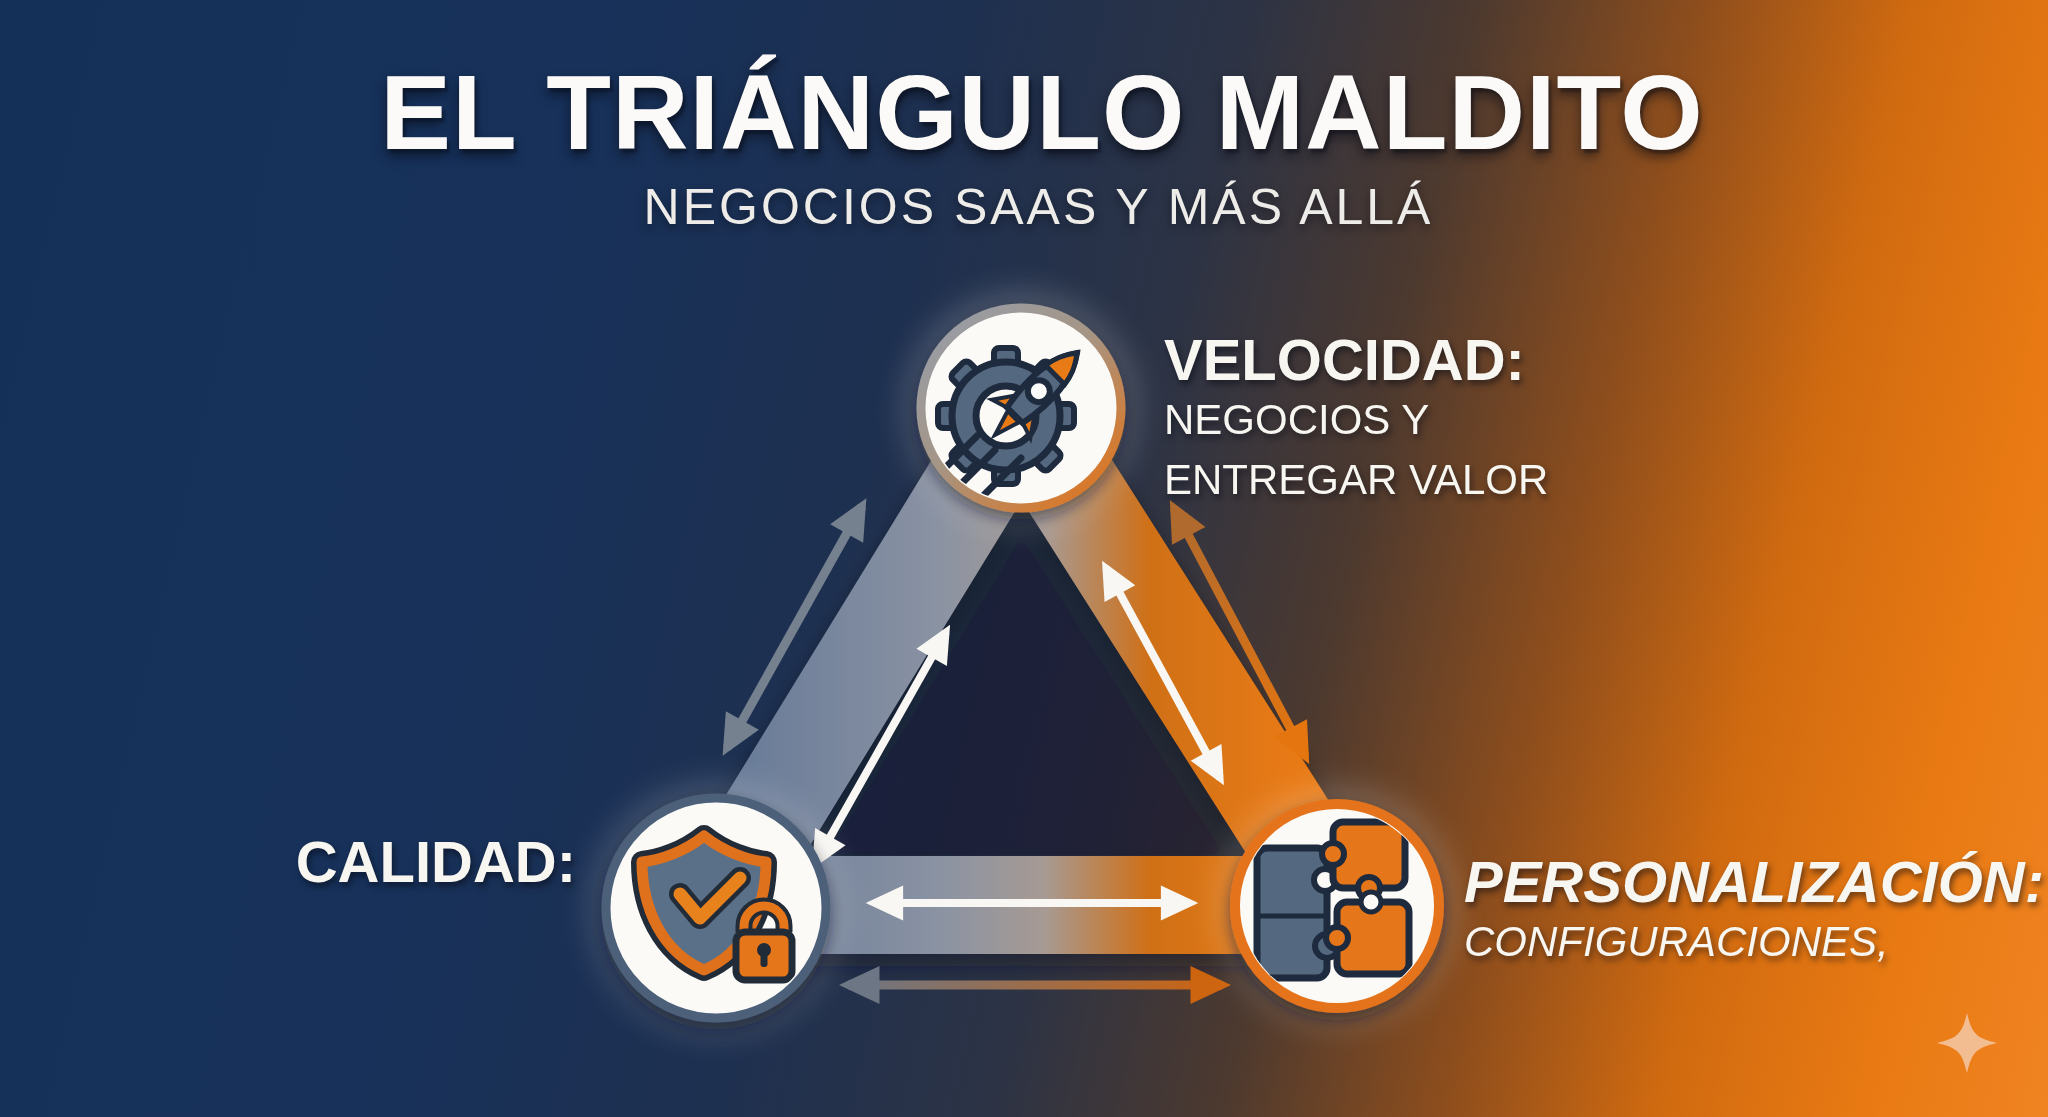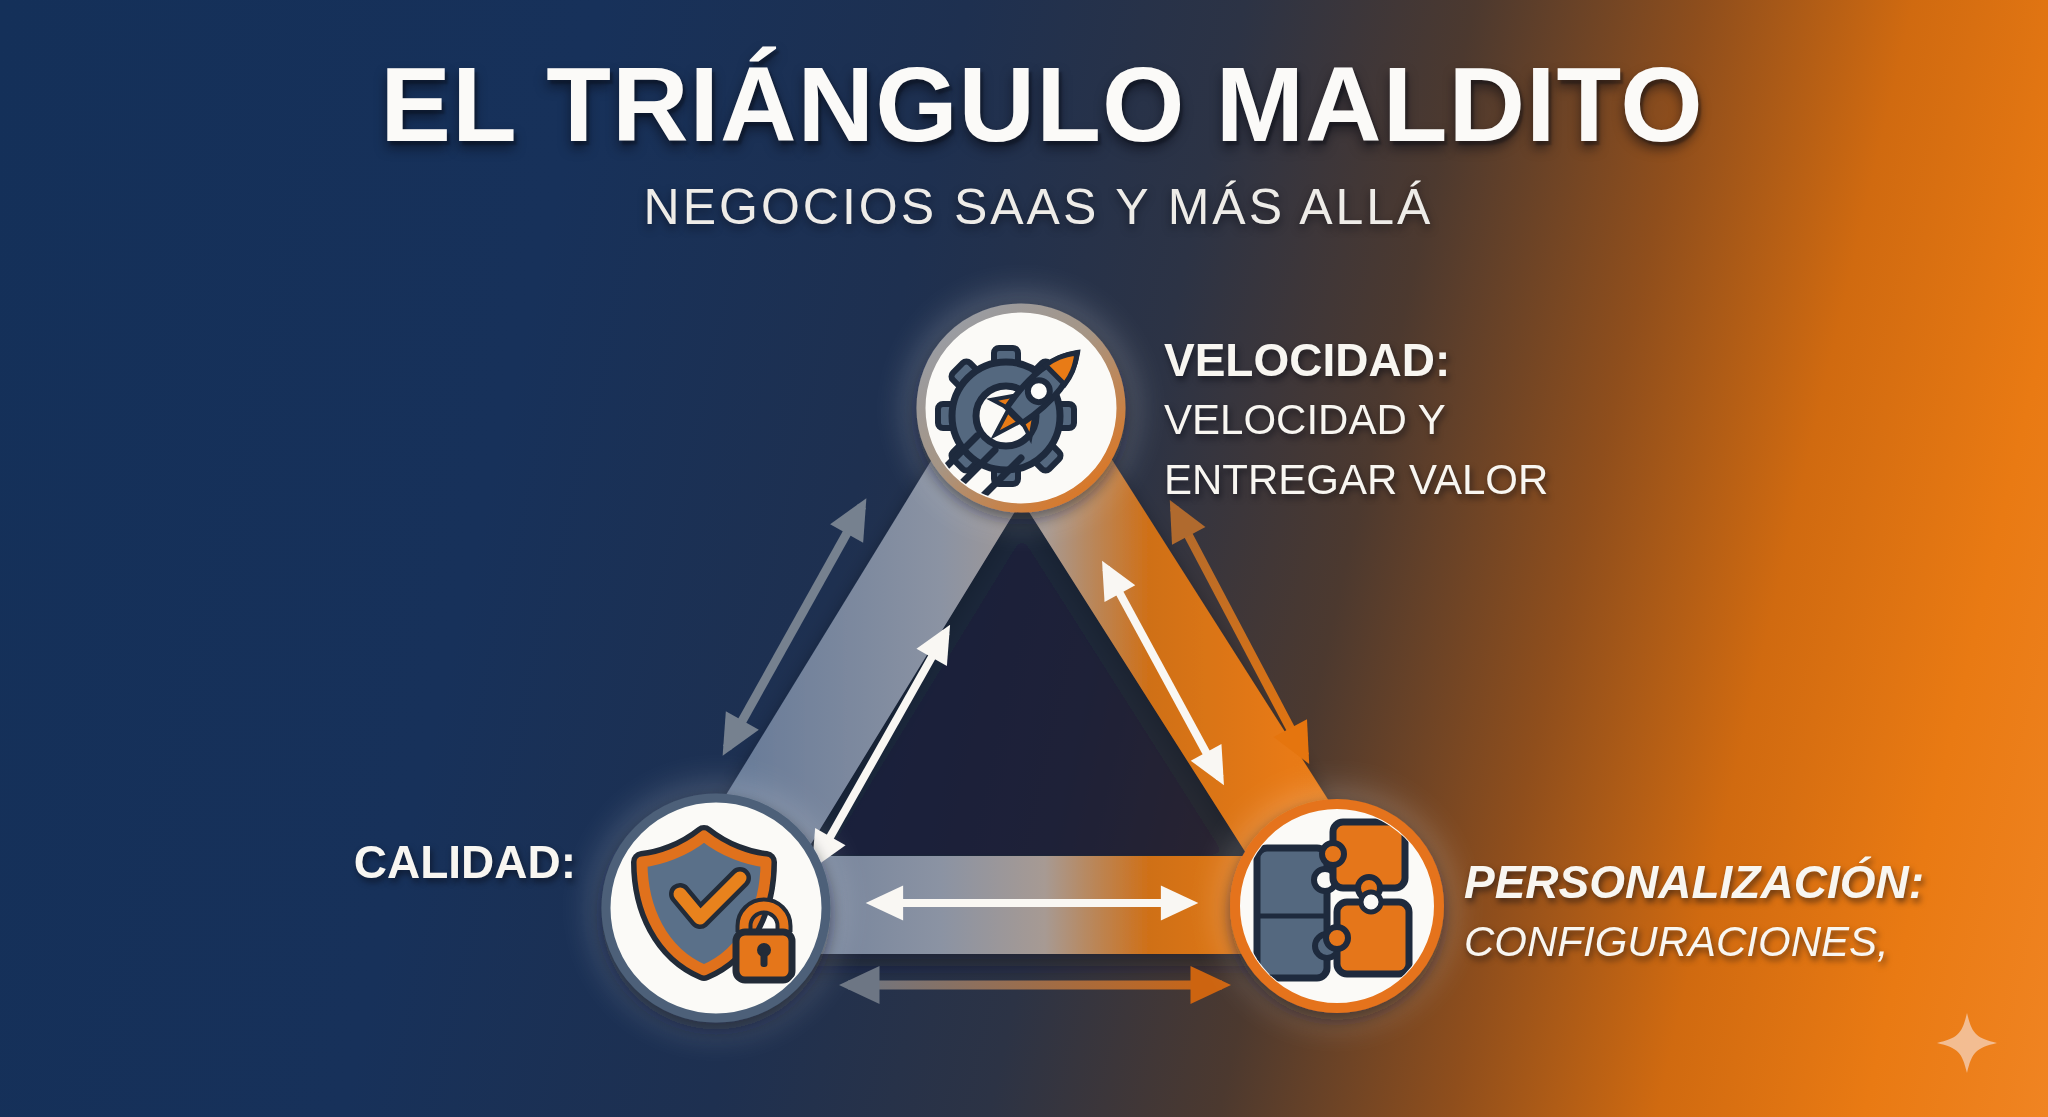--- a/index.html
+++ b/index.html
@@ -4,39 +4,39 @@
 <style>
   html,body{margin:0;padding:0;background:#0d1626;}
   .stage{
     position:relative;width:2048px;height:1117px;overflow:hidden;
     font-family:"Liberation Sans",sans-serif;
     background:linear-gradient(103deg,
       #143059 0%, #17315a 26%, #1e3050 42%, #2c3345 54%,
       #4c392f 64%, #8f4e1c 74%, #d06a10 83%, #e97a13 92%, #f08422 100%);
   }
   .title{
-    position:absolute;left:0;right:0;top:44px;text-align:center;
+    position:absolute;left:0;right:0;top:52px;text-align:center;
     font-size:106px;font-weight:800;letter-spacing:1px;color:#fbfaf8;
     text-shadow:0 7px 12px rgba(8,10,18,.55), 3px 4px 2px rgba(8,10,18,.3);
     white-space:nowrap;
     padding-left:36px;
   }
   .subtitle{
     position:absolute;left:0;right:0;top:178px;text-align:center;
     font-size:50px;font-weight:400;letter-spacing:3px;color:#eeece8;
     text-shadow:0 4px 8px rgba(8,10,18,.5);
     white-space:nowrap;
     margin-left:29px;
   }
   .diagram{position:absolute;left:0;top:0;}
   .node-label{
     position:absolute;color:#f8f6f1;font-size:42px;line-height:60px;
     text-shadow:2px 4px 6px rgba(8,10,18,.55);white-space:nowrap;
   }
-  .node-label .h{font-weight:800;font-size:46px;}
+  .node-label .h{font-weight:800;font-size:58px;}
   #lbl-velocidad{left:1164px;top:330px;}
   #lbl-calidad{right:1472px;top:832px;text-align:right;margin-left:35px;}
   #lbl-personalizacion{left:1464px;top:852px;font-style:italic;}
   .sparkle{position:absolute;left:1934px;top:1010px;width:66px;height:66px;opacity:.8;}
 </style>
 </head>
 <body>
 
 <div class="stage">
 
@@ -200,21 +200,21 @@
           <rect x="0" y="-4" width="72" height="72" rx="10" fill="#e5761a" stroke="#1e2a3d" stroke-width="7"></rect>
           <circle cx="0" cy="32" r="11" fill="#e5761a" stroke="#1e2a3d" stroke-width="6"></circle>
           <circle cx="34" cy="-4" r="10" fill="#fbfaf7" stroke="#1e2a3d" stroke-width="5"></circle>
         </g>
       </g>
     </g>
   </svg>
 
   <div class="node-label" id="lbl-velocidad">
     <div class="h">VELOCIDAD:</div>
-    <div>VELOCIDAD Y</div>
+    <div>NEGOCIOS Y</div>
     <div>ENTREGAR VALOR</div>
   </div>
 
   <div class="node-label" id="lbl-calidad">
     <div class="h">CALIDAD:</div>
   </div>
 
   <div class="node-label" id="lbl-personalizacion">
     <div class="h">PERSONALIZACIÓN:</div>
     <div>CONFIGURACIONES,</div>

